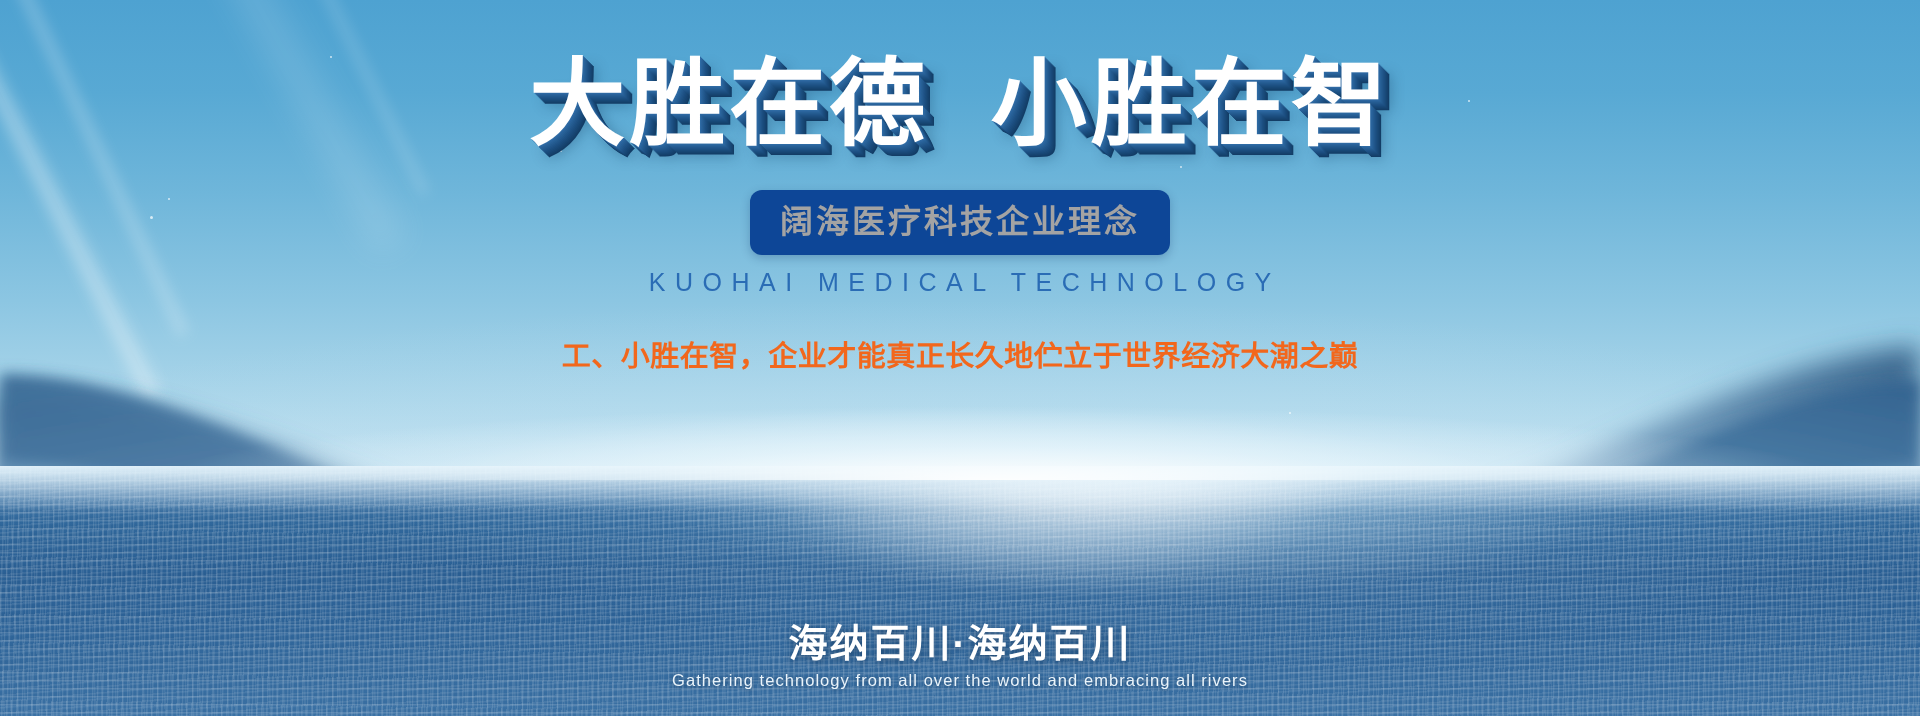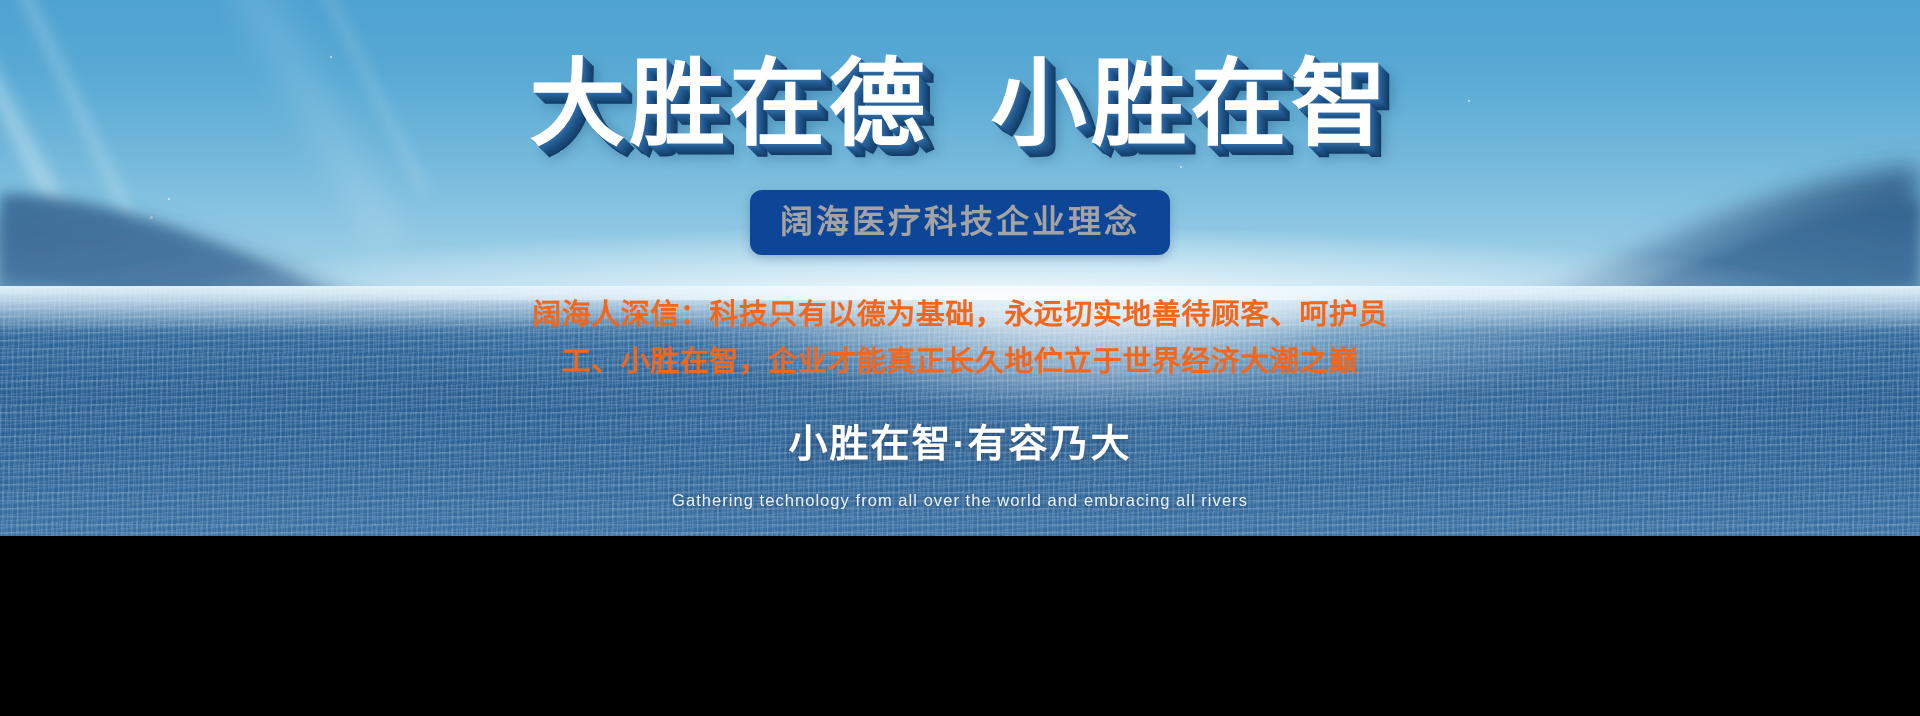--- a/index.html
+++ b/index.html
@@ -7,21 +7,21 @@
   html, body {
     width:1920px; height:716px;
     overflow:hidden;
     background:#000;
     font-family:"Liberation Sans", "DejaVu Sans", sans-serif;
   }
 
   
   .banner{
     position:relative;
-    width:1920px; height:536px;
+    width:1920px; height:716px;
     overflow:hidden;
     isolation:isolate;
     padding-left:16px;
   }
 
   
   .sky{
     position:absolute; inset:0;
     background:
       radial-gradient(120% 70% at 50% 78%,
@@ -217,21 +217,21 @@
   .bottom-cn{
     color:#ffffff;
     font-size:39px;
     font-weight:700;
     letter-spacing:2px;
     line-height:1.25;
     white-space:nowrap;
     text-shadow:0 2px 7px rgba(12,40,72,.55);
   }
   .bottom-en{
-    margin-top:22px;
+    margin-top:2px;
     color:#eaf4fb;
     font-size:16.5px;
     font-weight:400;
     letter-spacing:1.05px;
     white-space:nowrap;
     text-shadow:0 1px 4px rgba(12,40,72,.6);
   }
 </style>
 </head>
 <body>
@@ -322,26 +322,26 @@
     <div class="glare"></div>
     <div class="fade-top"></div>
   </div>
 
   <div class="content">
 
     <div class="headline">大胜在德  小胜在智</div>
 
     <div class="badge">阔海医疗科技企业理念</div>
 
+    <div class="eng-sub">KUOHAI MEDICAL TECHNOLOGY</div>
 
     <div class="paragraph">
-      <span class="pline">阔海人深信：科技只有以德为基础，永远切实地善待顾客、呵护员</span>
       <span class="pline">工、小胜在智，企业才能真正长久地伫立于世界经济大潮之巅</span>
     </div>
 
   </div>
 
   <div class="bottom">
-    <div class="bottom-cn">小胜在智·有容乃大</div>
+    <div class="bottom-cn">海纳百川·海纳百川</div>
     <div class="bottom-en">Gathering technology from all over the world and embracing all rivers</div>
   </div>
 
 </div>
 
 </body></html>

